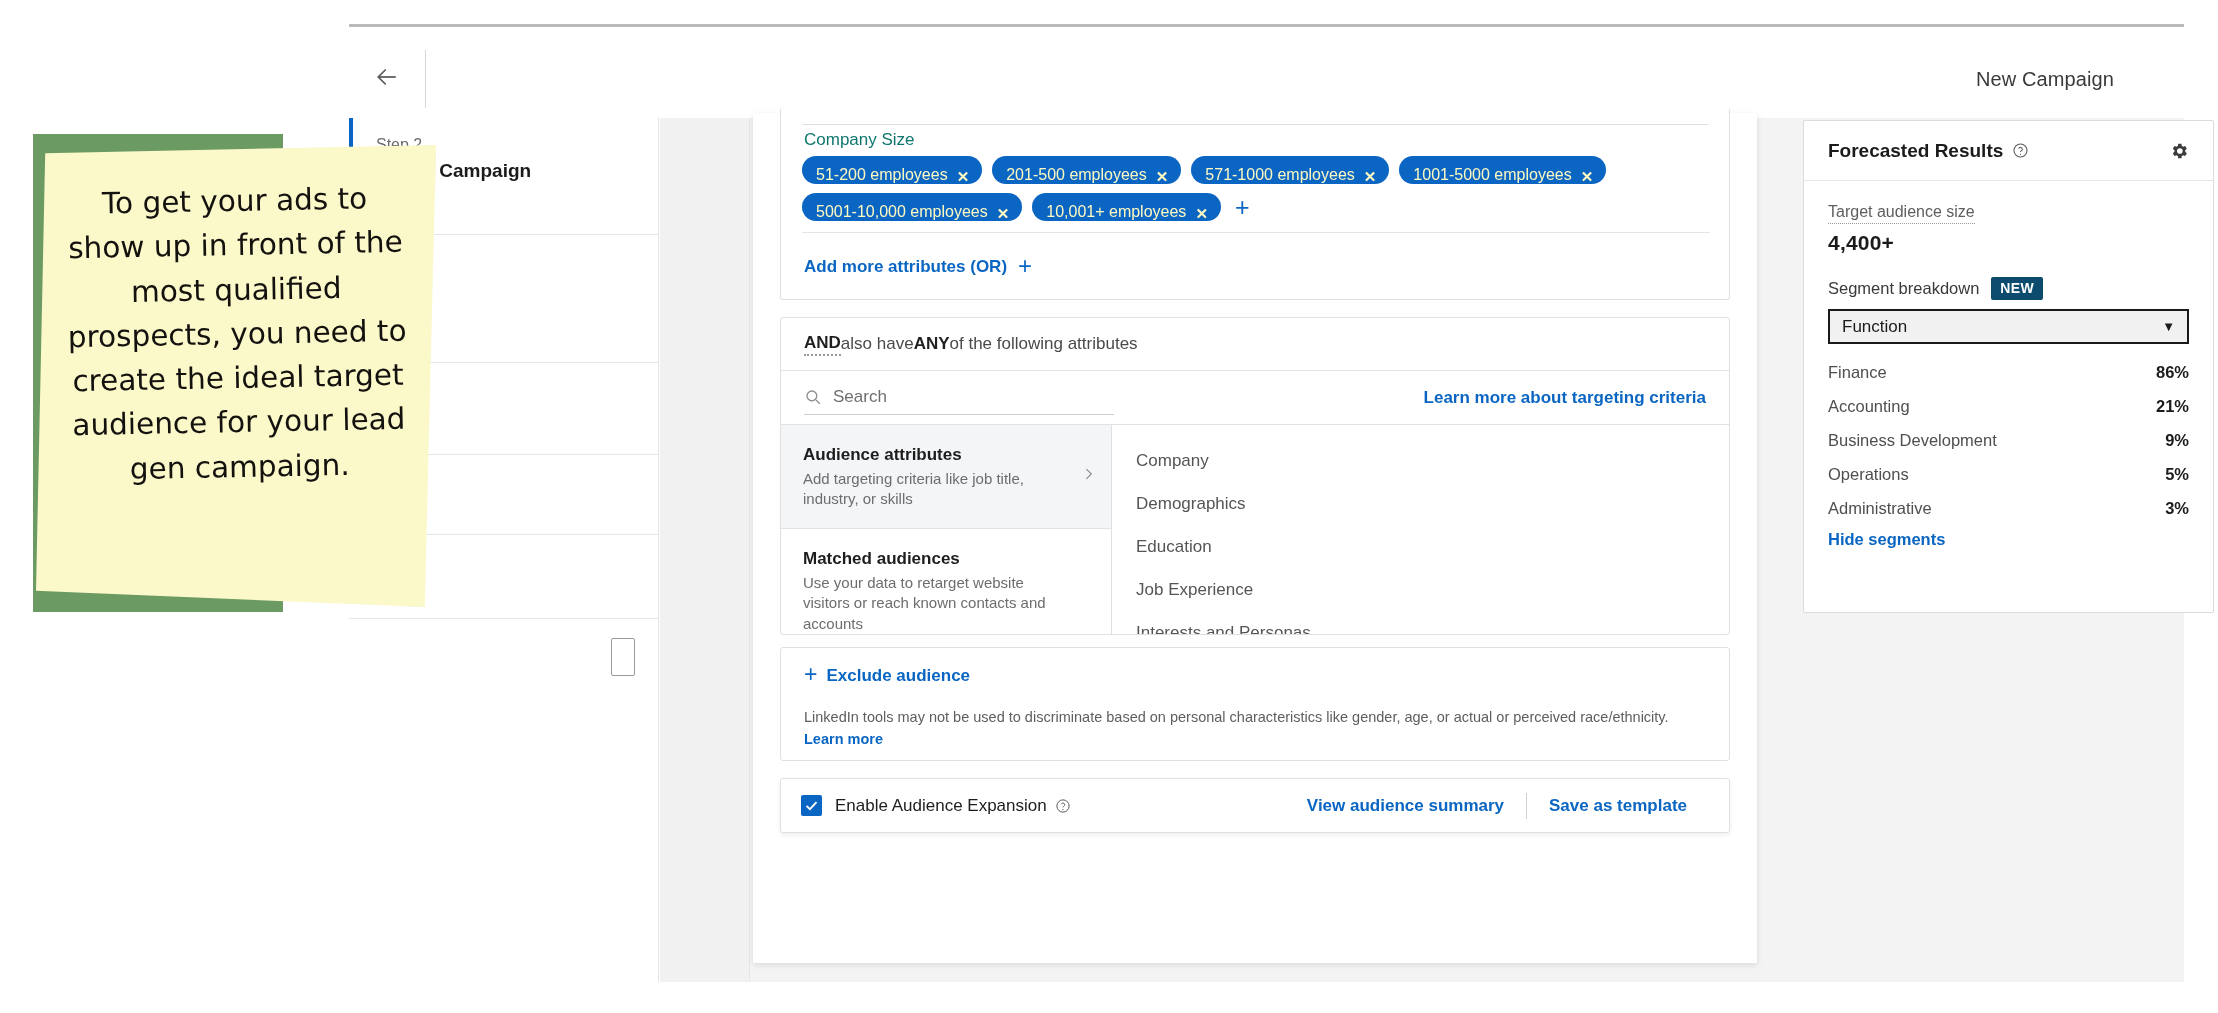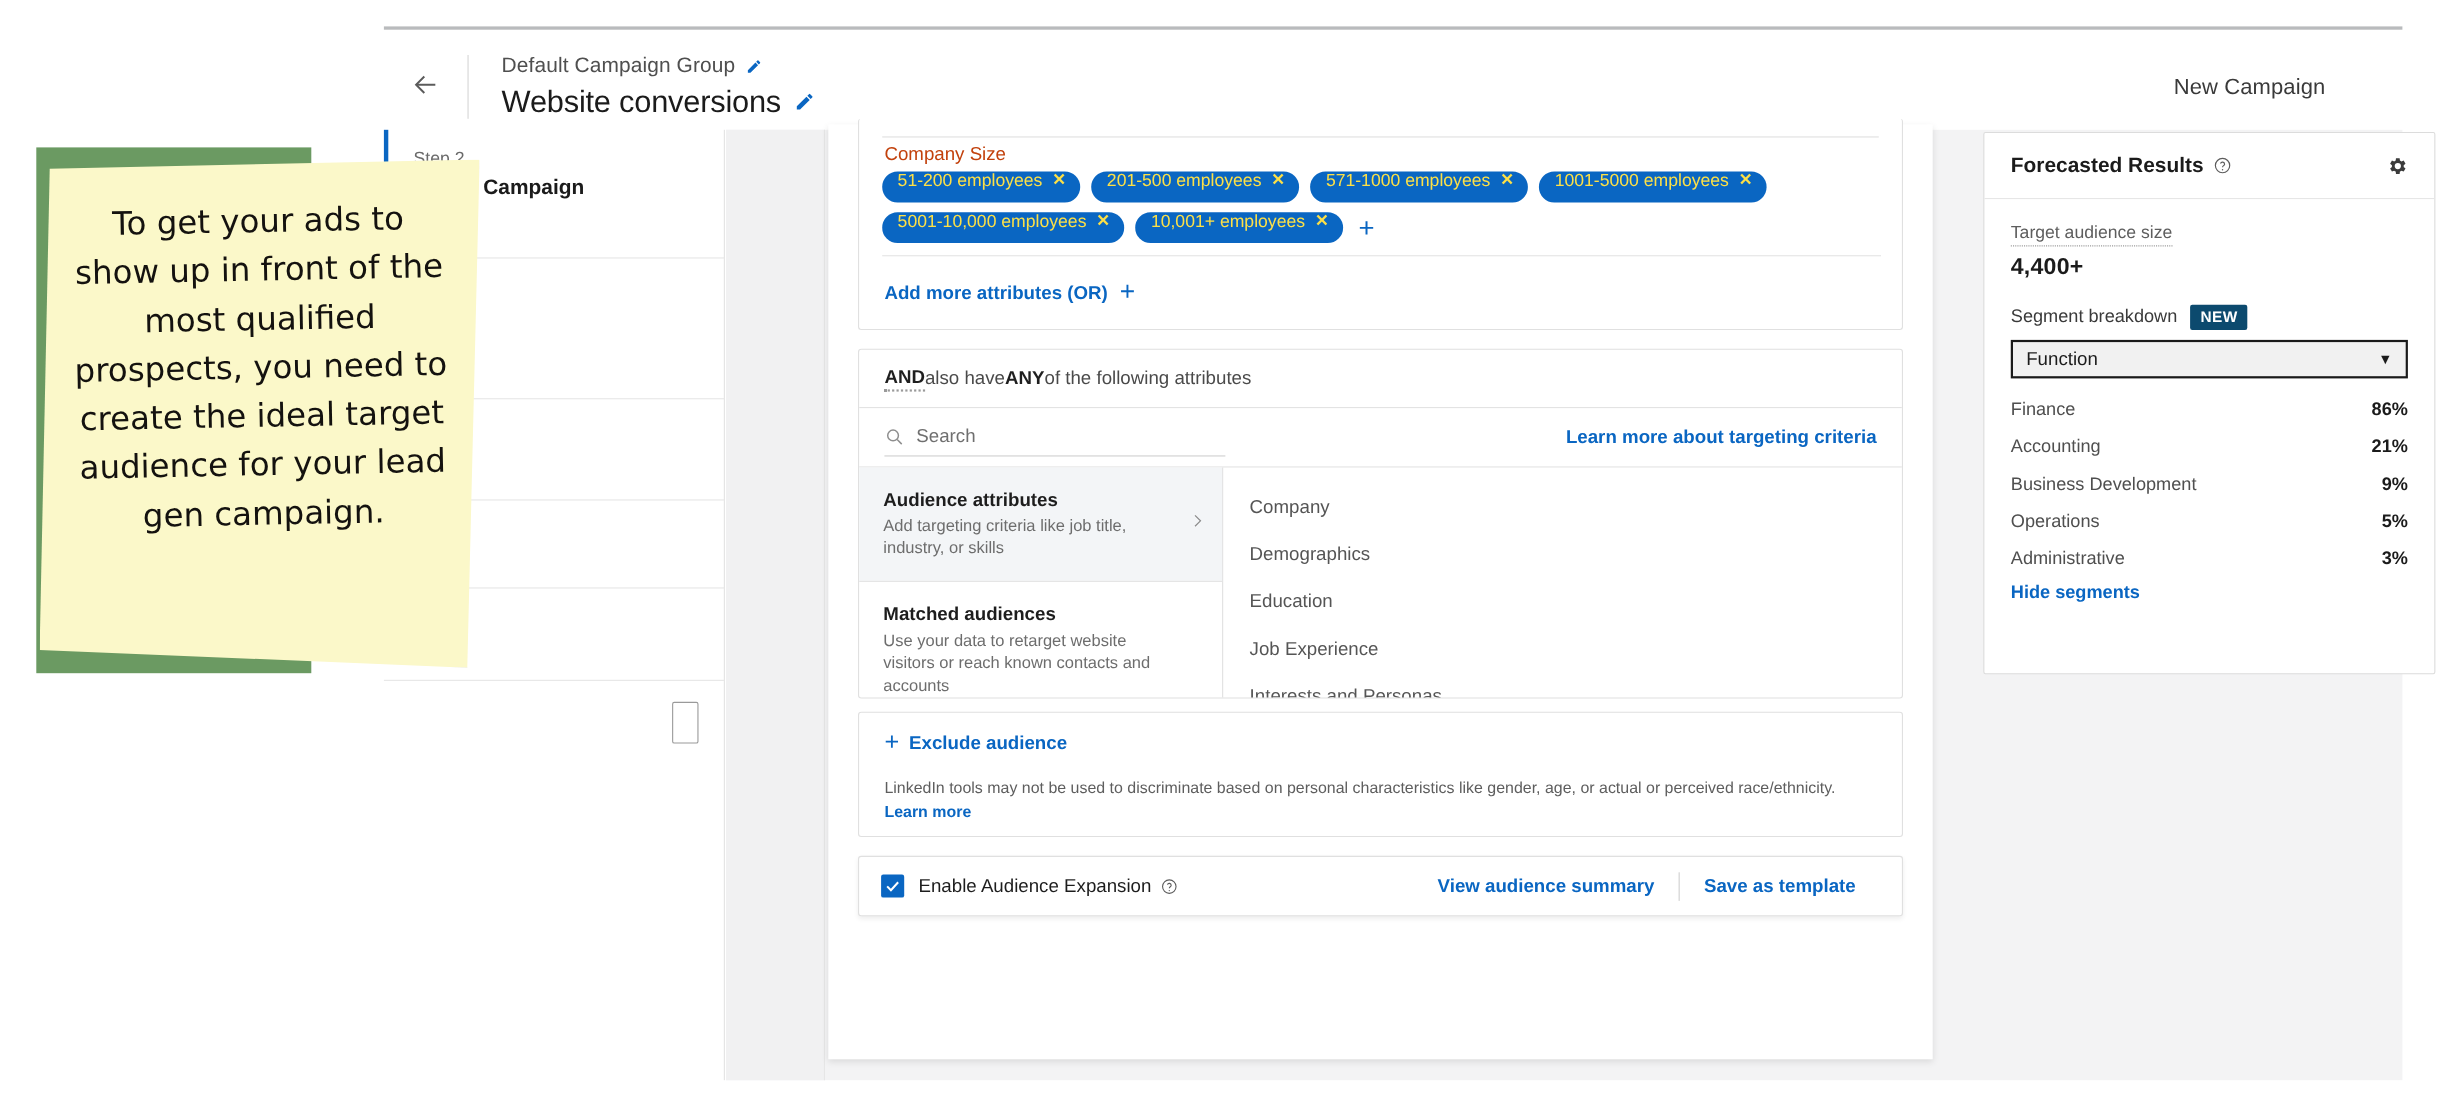--- a/index.html
+++ b/index.html
@@ -80,25 +80,25 @@
   }
 
   .card {
     position: absolute; left: 27px; width: 950px;
     background: #ffffff; border: 1px solid #e0e0e0; border-radius: 3px;
   }
 
   
   #card-company { top: -5px; height: 192px; border-top: none; }
   .divider-line { height: 1px; background: #e0e0e0; }
-  .cs-label { position:absolute; left: 23px; top: 22px; font-size: 17px; color: #c2410c; }
+  .cs-label { position:absolute; left: 23px; top: 22px; font-size: 17px; color: #0f766e; }
   .chips { position:absolute; left: 21px; top: 48px; width: 910px; display: flex; flex-wrap: wrap; gap: 9px 10px; }
   .chip {
-    background: #0a66c2; color: #fde047; border-radius: 16px;
-    height: 28px; padding: 0 13px 0 14px; display:flex; align-items:flex-start; gap: 9px;
+    background: #0a66c2; color: #fef9c3; border-radius: 16px;
+    height: 28px; padding: 0 13px 0 14px; display:flex; align-items:flex-end; gap: 9px;
     font-size: 16px; white-space: nowrap; cursor: pointer;
   }
   .chip .x { font-size: 15px; font-weight: bold; line-height: 1; }
   .chip-add {
     color: #0a66c2; font-size: 25px; line-height: 28px; height:28px; display:flex; align-items:center;
     padding: 0 4px; cursor: pointer; font-weight: 300;
   }
   .cs-rule { position: absolute; left: 21px; top: 124px; width: 908px; height: 1px; background: #e4e4e4; }
   .add-more {
     position:absolute; left: 23px; top: 148px; display:flex; align-items:center; gap: 11px;
@@ -231,38 +231,20 @@
 
   <div class="window">
     <div class="header-inner">
       <div class="back-arrow">
         <svg viewBox="0 0 24 24" width="30" height="30" fill="none" stroke="currentColor" stroke-width="1.4">
           <path d="M19 12H5"></path>
             <path d="M11 6l-6 6 6 6"></path>
         </svg>
       </div>
       <div class="hdr-divider"></div>
-      <div class="hdr-titles">
-        <div class="hdr-sub">
-          <span>Default Campaign Group</span>
-          <span class="pencil sm">
-            <svg viewBox="0 0 24 24" fill="currentColor">
-                <path d="M3 17.25V21h3.75L17.81 9.94l-3.75-3.75L3 17.25zM20.71 7.04a1 1 0 000-1.41l-2.34-2.34a1 1 0 00-1.41 0l-1.83 1.83 3.75 3.75 1.83-1.83z"></path>
-              </svg>
-          </span>
-        </div>
-        <div class="hdr-main">
-          <span>Website conversions</span>
-          <span class="pencil md">
-            <svg viewBox="0 0 24 24" fill="currentColor">
-                <path d="M3 17.25V21h3.75L17.81 9.94l-3.75-3.75L3 17.25zM20.71 7.04a1 1 0 000-1.41l-2.34-2.34a1 1 0 00-1.41 0l-1.83 1.83 3.75 3.75 1.83-1.83z"></path>
-              </svg>
-          </span>
-        </div>
-      </div>
       <div class="hdr-right">New Campaign</div>
     </div>
   </div>
 
   <div class="content-shell">
 
     <div class="main-col-bg"></div>
     <div class="main-scroll-strip"></div>
 
     <div class="step-nav">

